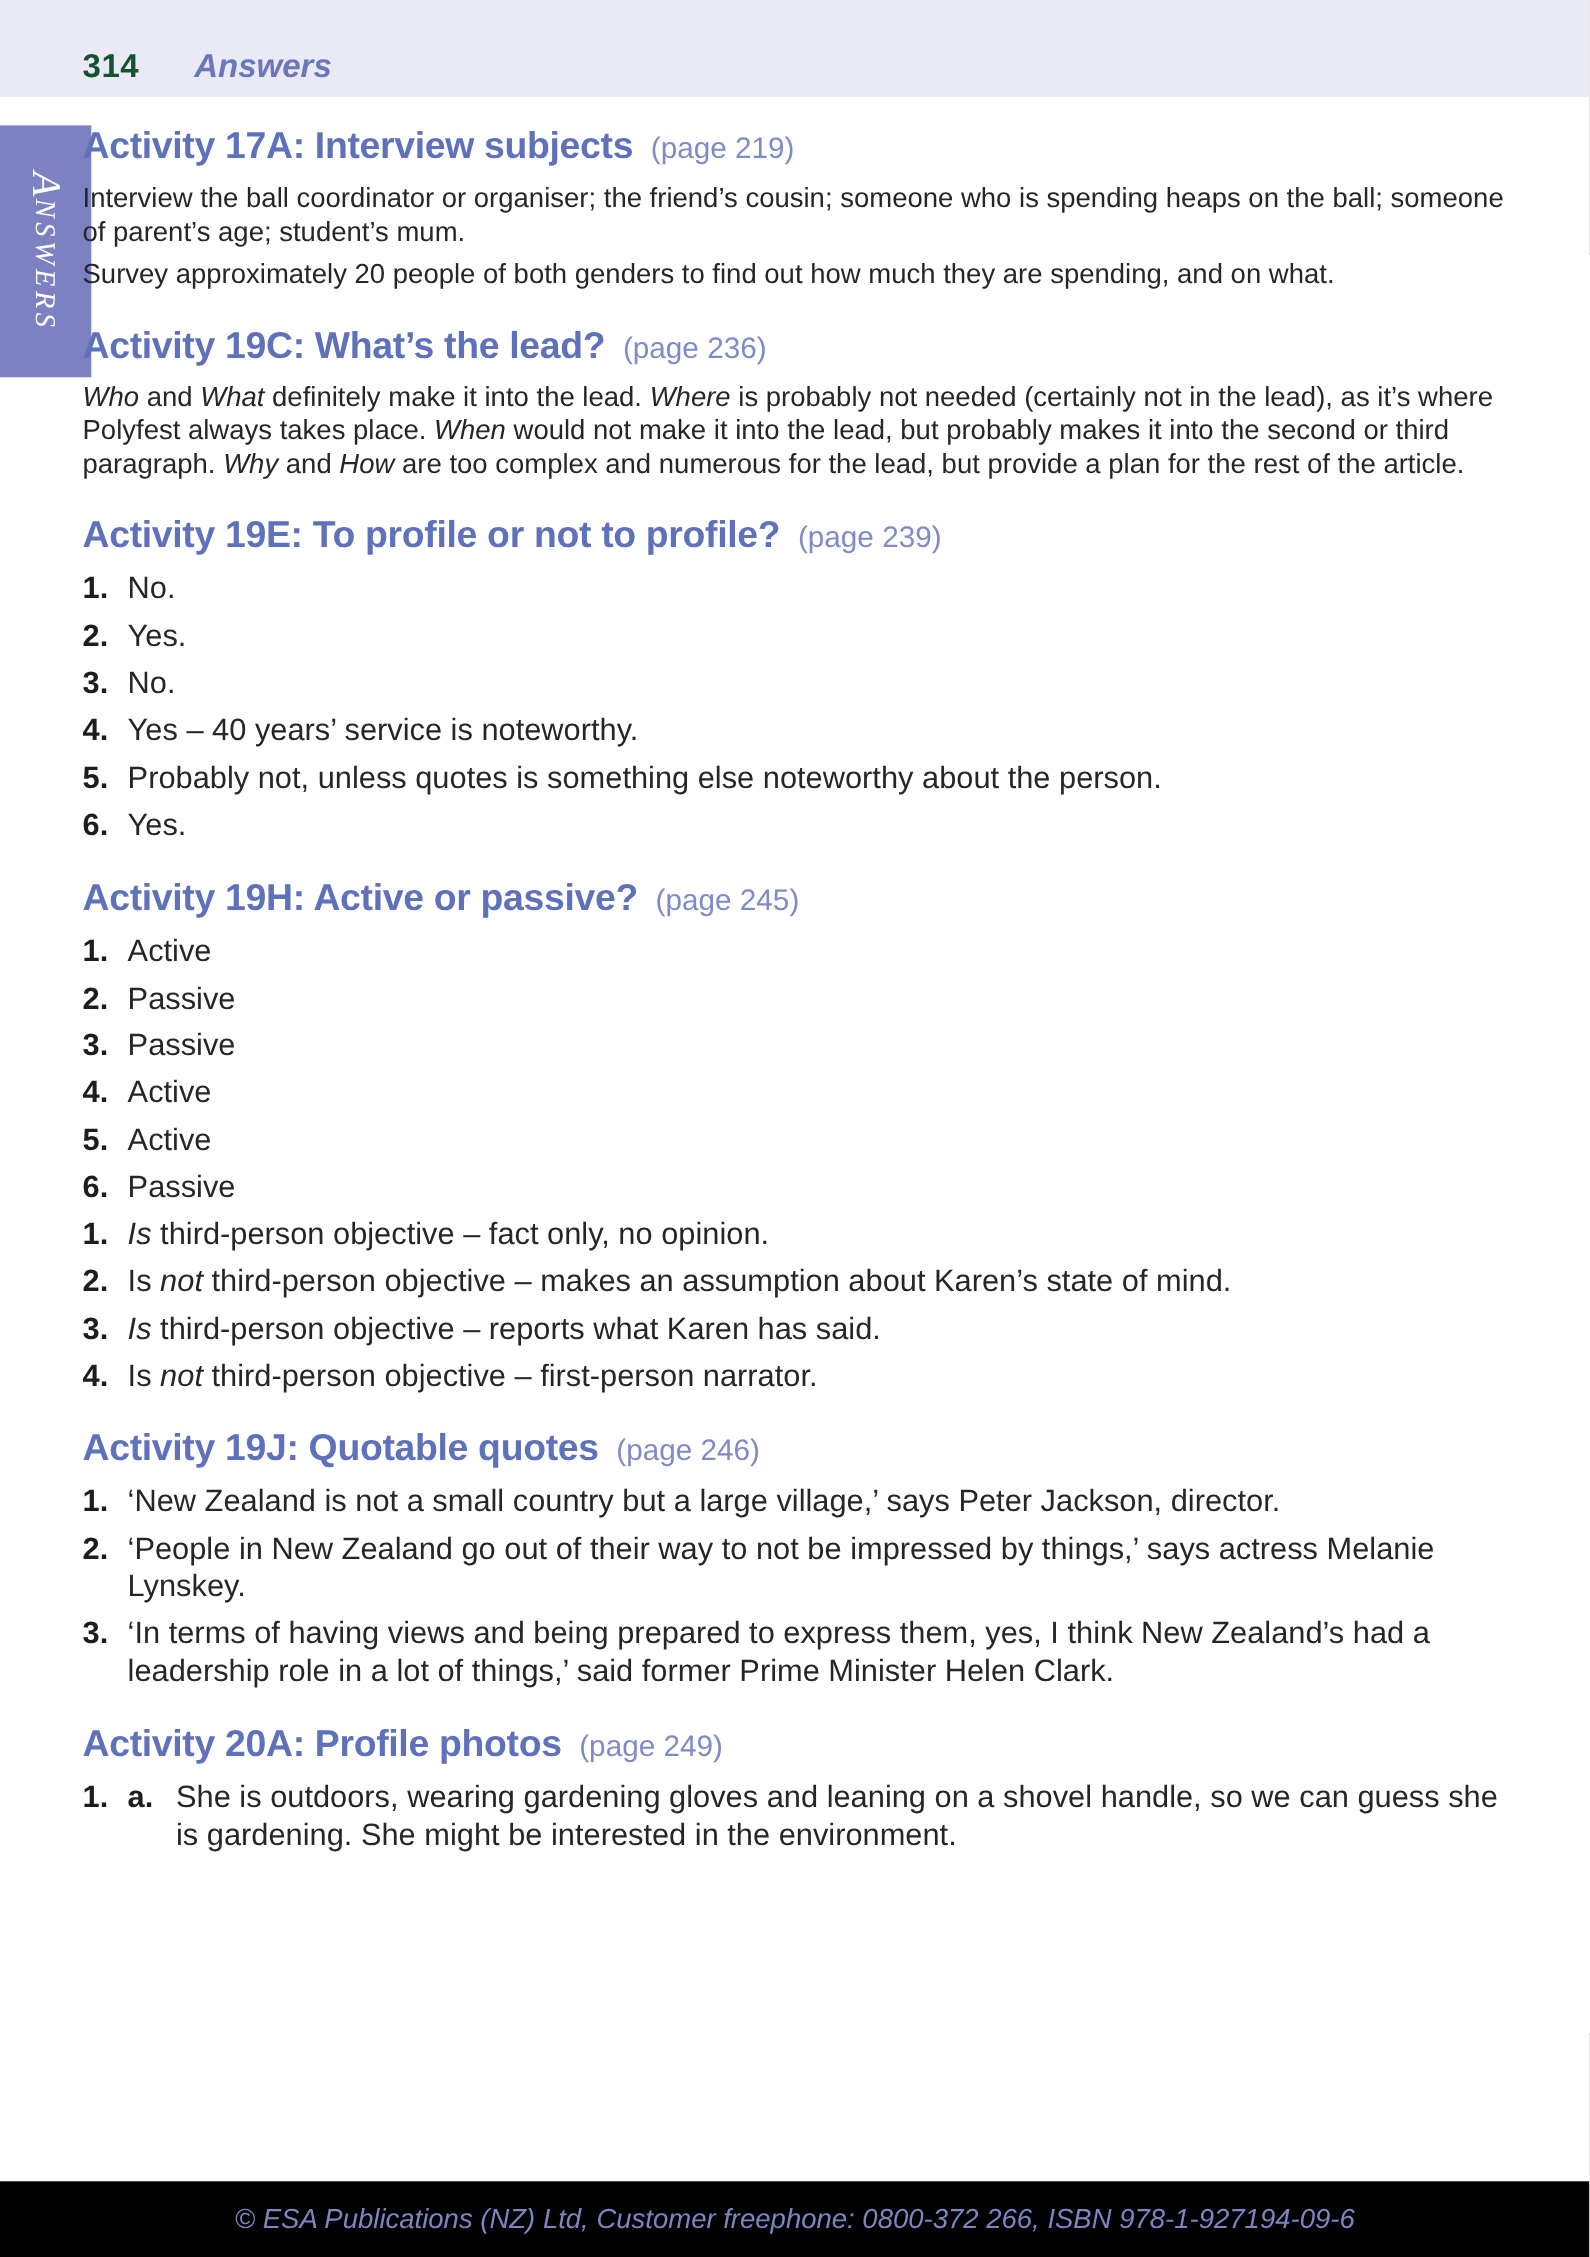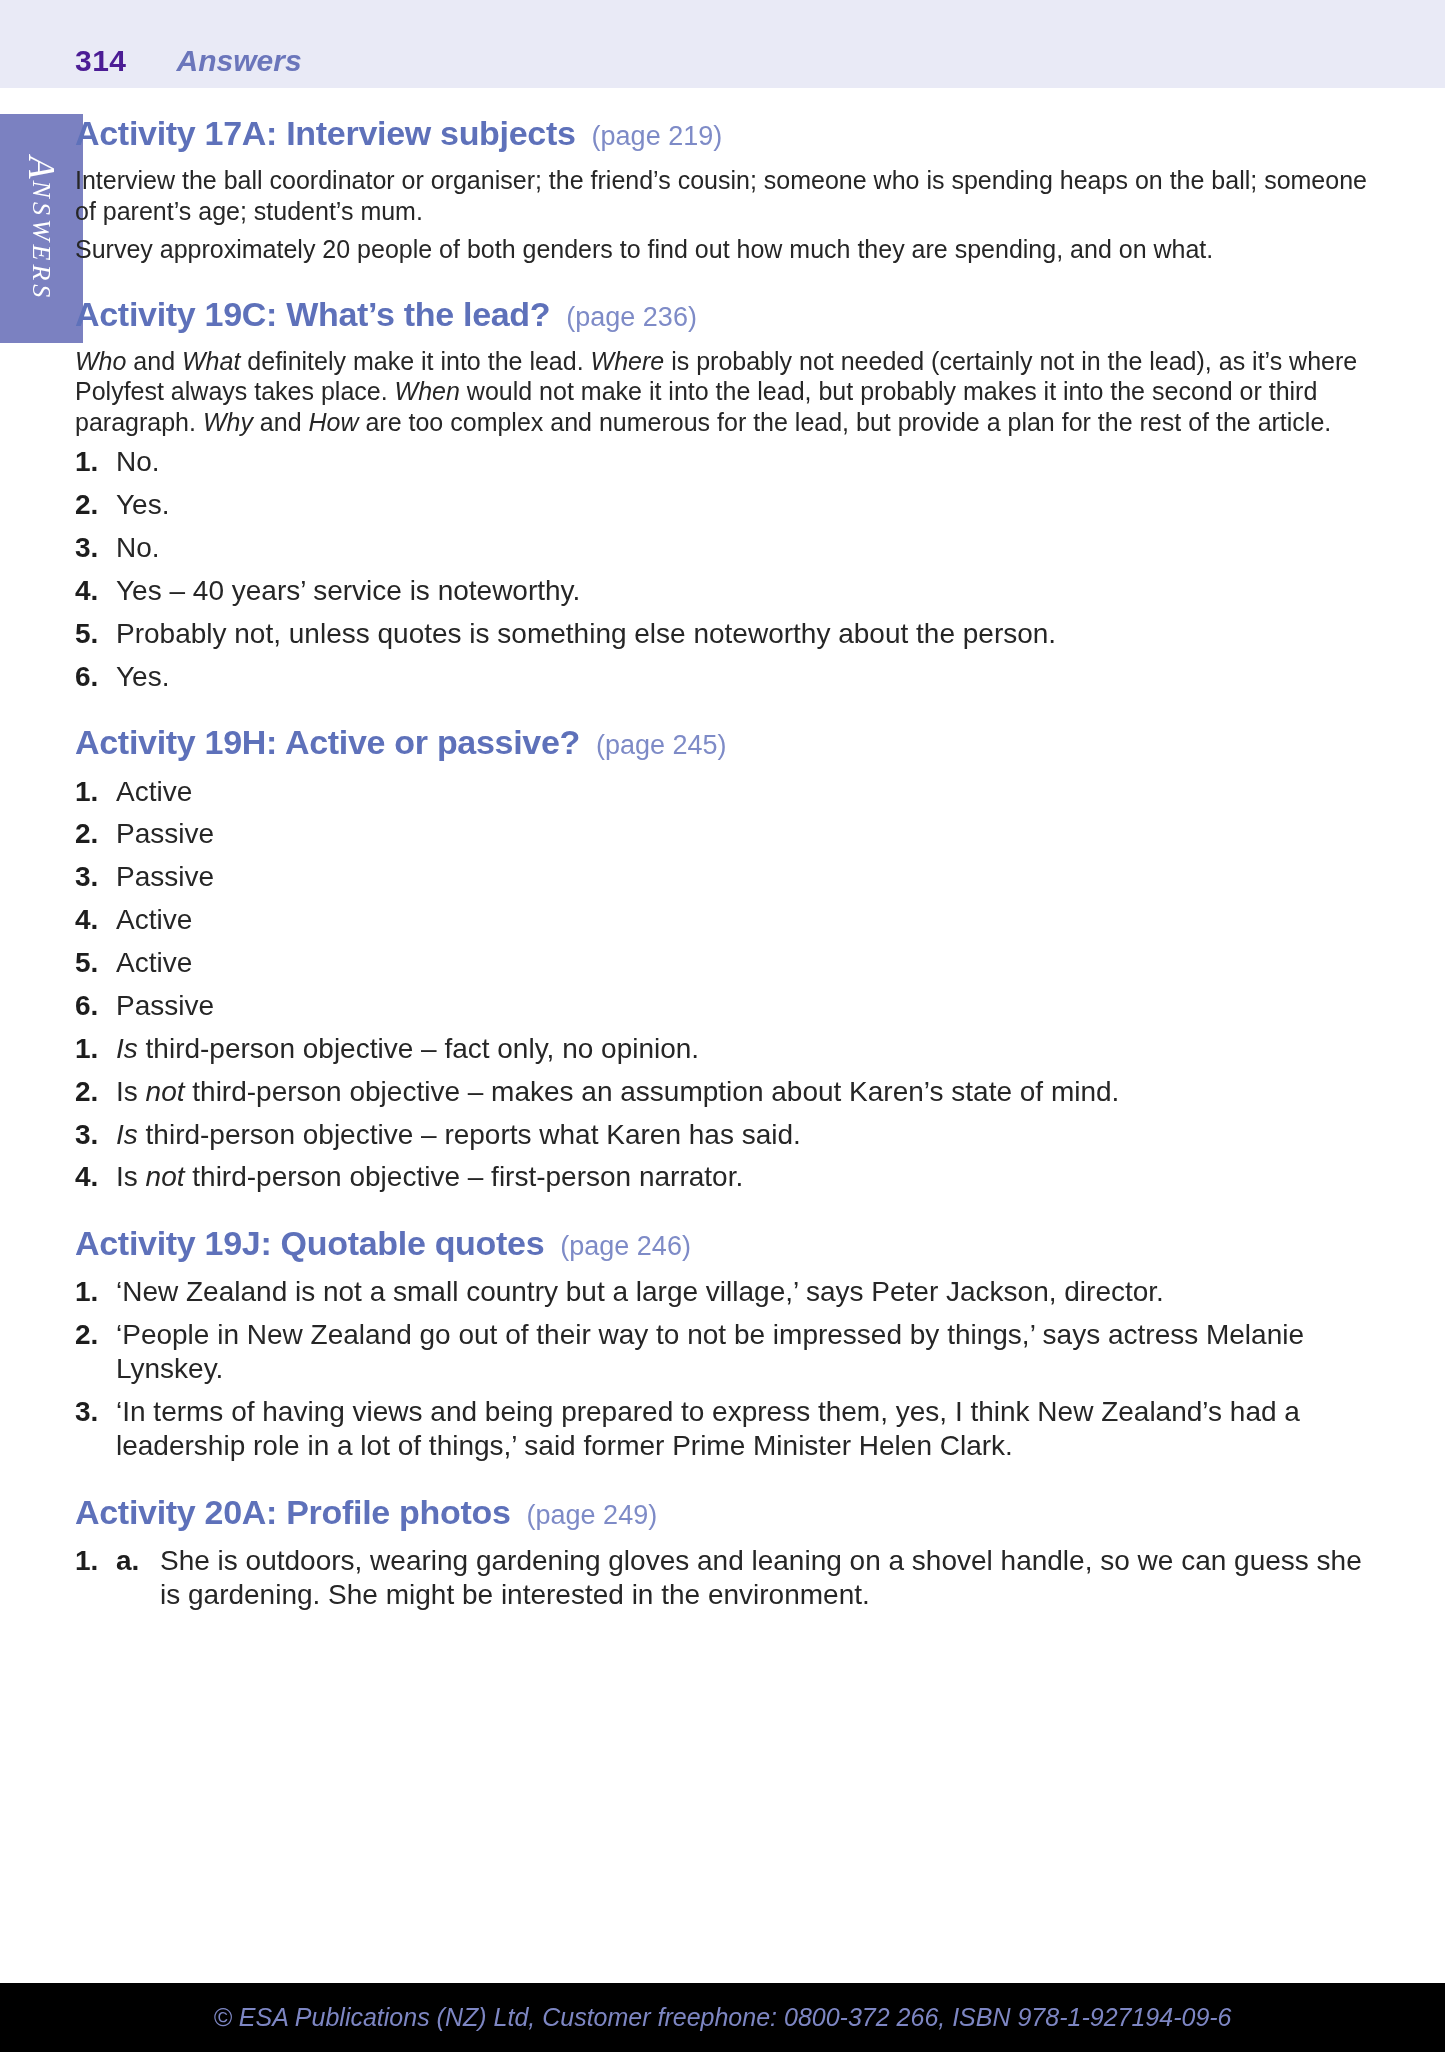--- a/index.html
+++ b/index.html
@@ -13,21 +13,21 @@
     overflow:hidden;
     margin:0 auto;
   }
   
   .top-band {
     position:absolute; top:0; left:0; right:0; height:88px;
     background:#e9eaf6;
     display:flex; align-items:flex-end;
     padding:0 0 10px 75px;
   }
-  .page-num { font-size:30px; font-weight:bold; color:#4c1d95; letter-spacing:0.5px; }
+  .page-num { font-size:30px; font-weight:bold; color:#14532d; letter-spacing:0.5px; }
   .running-title { font-size:30px; font-weight:bold; font-style:italic; color:#6b76bb; margin-left:50px; }
 
   
   .side-tab {
     position:absolute; left:0; top:114px;
     width:83px; height:229px;
     background:#7b81c1;
     display:flex; align-items:center; justify-content:center;
   }
   .side-tab .vtext {
@@ -100,20 +100,23 @@
     </section>
 
     <section>
       <h2 class="sec-h">
         <span>Activity 19C: What’s the lead?</span><span class="page-ref">(page 236)</span>
       </h2>
       <p class="body"><i>Who</i> and <i>What</i> definitely make it into the lead. <i>Where</i> is probably not needed (certainly not in the lead), as it’s where Polyfest always takes place. <i>When</i> would not make it into the lead, but probably makes it into the second or third paragraph. <i>Why</i> and <i>How</i> are too complex and numerous for the lead, but provide a plan for the rest of the article.</p>
     </section>
 
     <section>
+      <h2 class="sec-h">
+        <span>Activity 19E: To profile or not to profile?</span><span class="page-ref">(page 239)</span>
+      </h2>
       <div class="li">
           <span class="num">1.</span>
           <span class="li-text">No.</span>
         </div>
       <div class="li">
           <span class="num">2.</span>
           <span class="li-text">Yes.</span>
         </div>
       <div class="li">
           <span class="num">3.</span>

